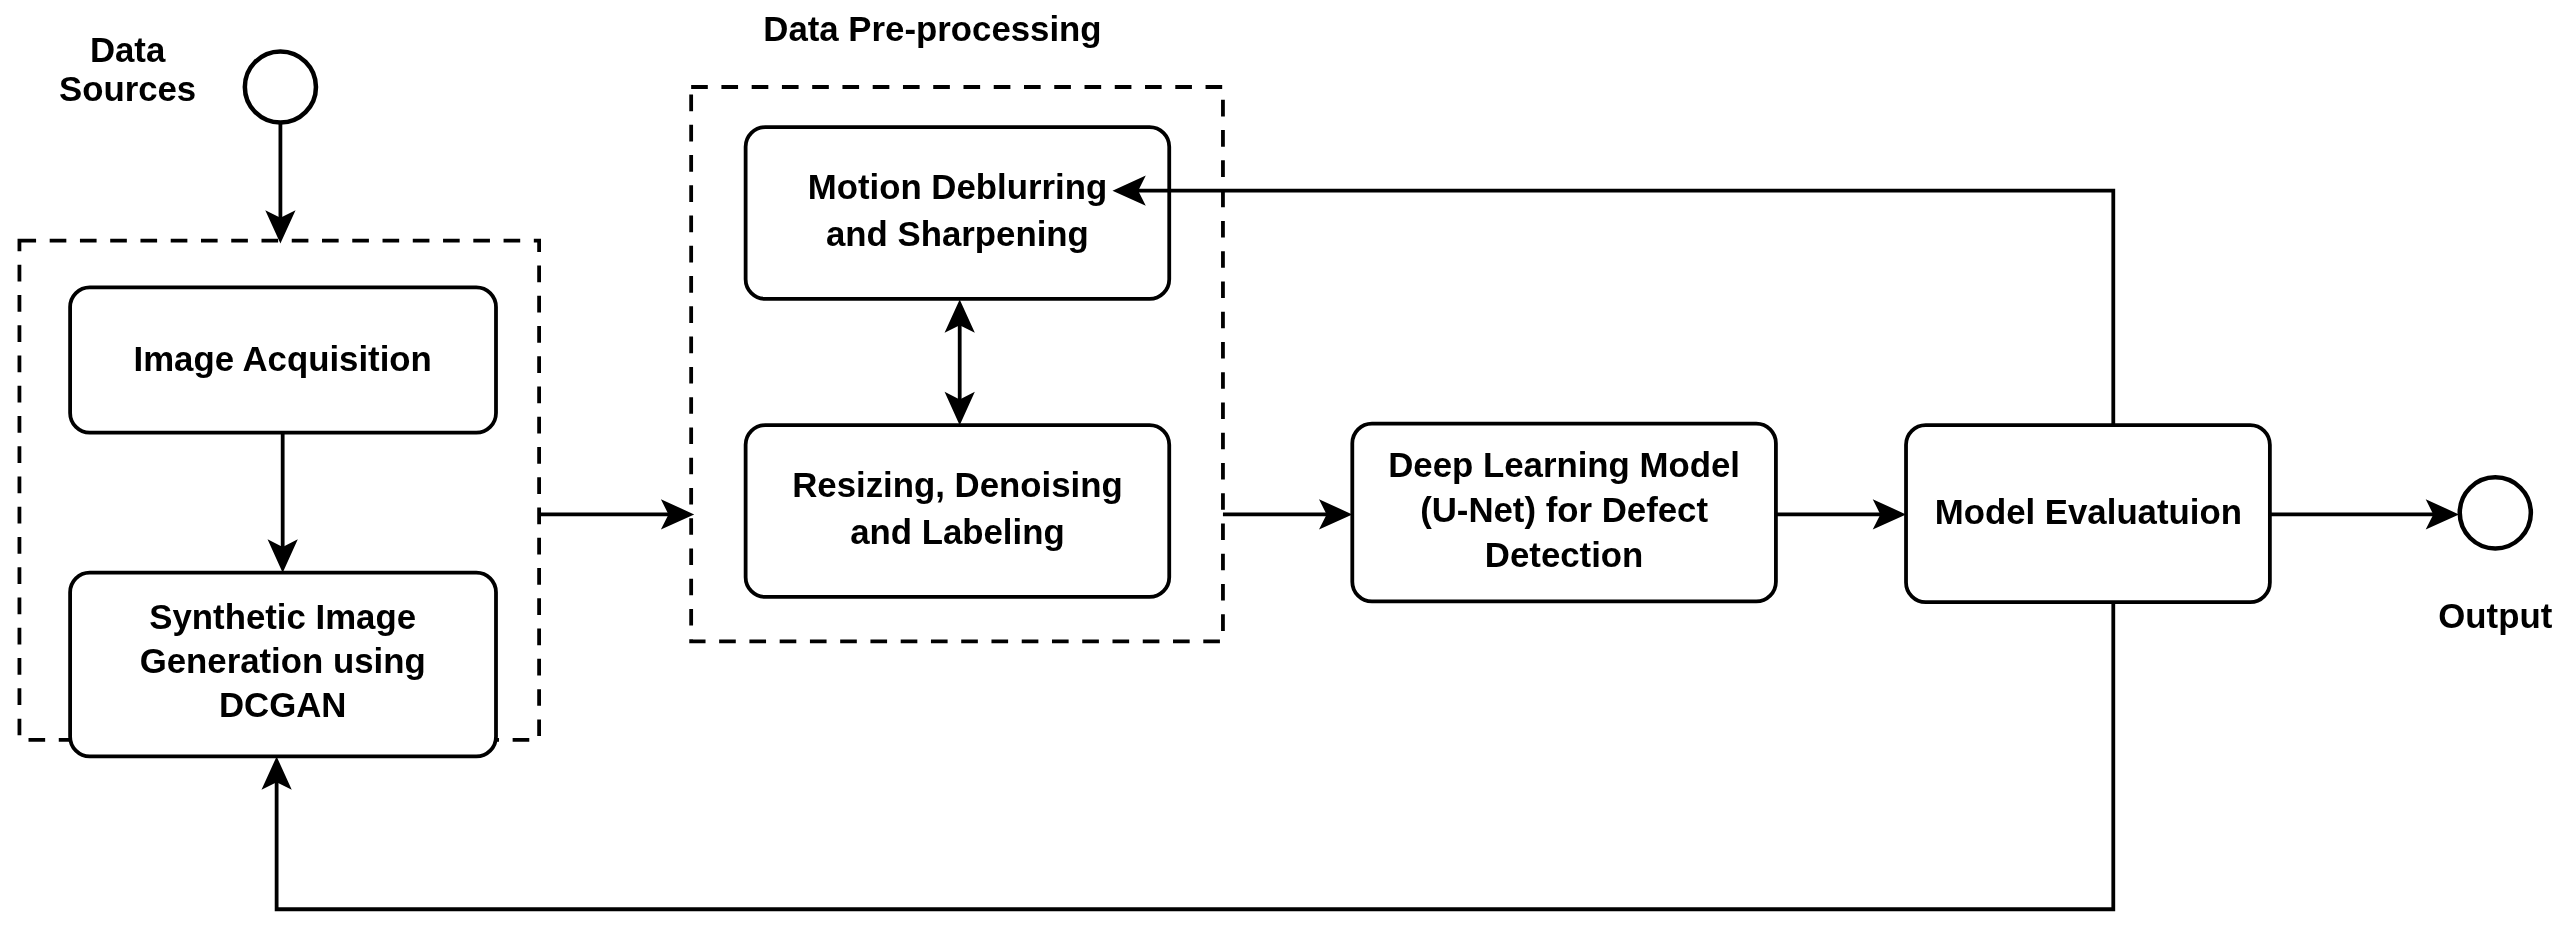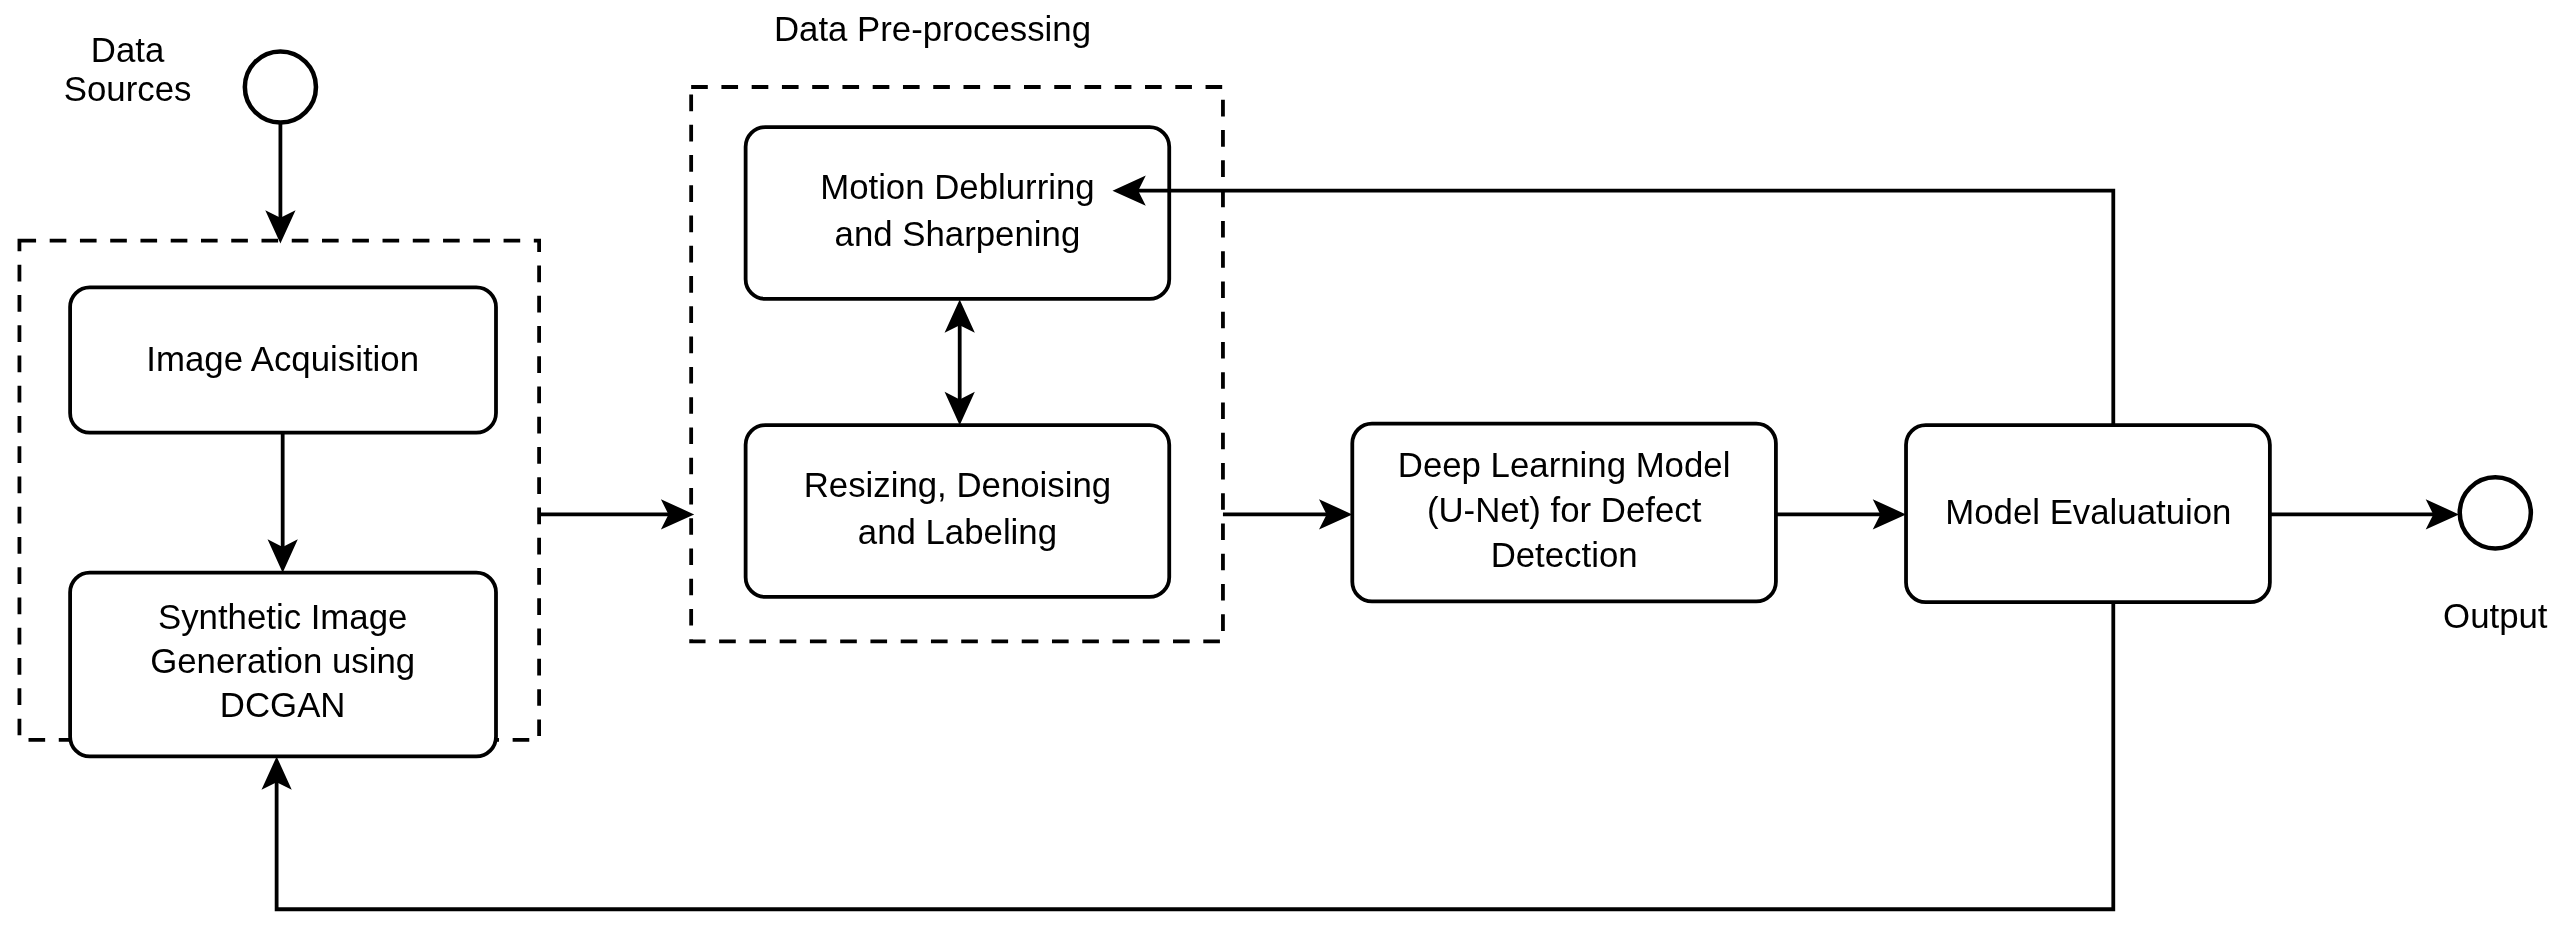--- a/index.html
+++ b/index.html
@@ -10,20 +10,21 @@
   body {
     width: 2576px;
     height: 938px;
     font-family: "Liberation Sans", sans-serif;
     overflow: hidden;
   }
   #diagram-root {
     position: relative;
     width: 2576px;
     height: 702px;
+    font-weight: bold;
   }
   svg.flow {
     display: block;
     width: 2576px;
     height: 938px;
   }
   .node-rect {
     fill: #ffffff;
     stroke: #000000;
     stroke-width: 5;

